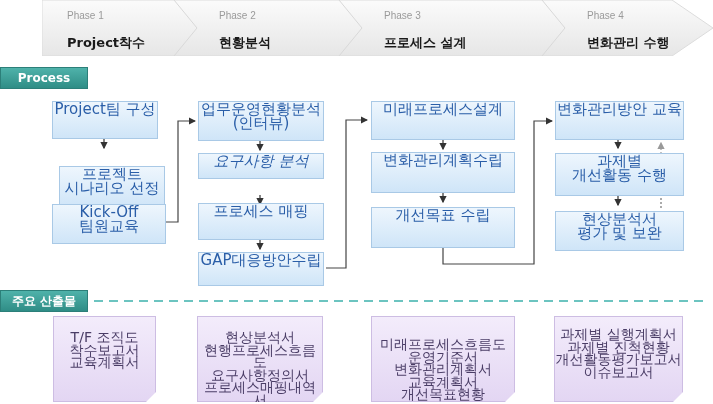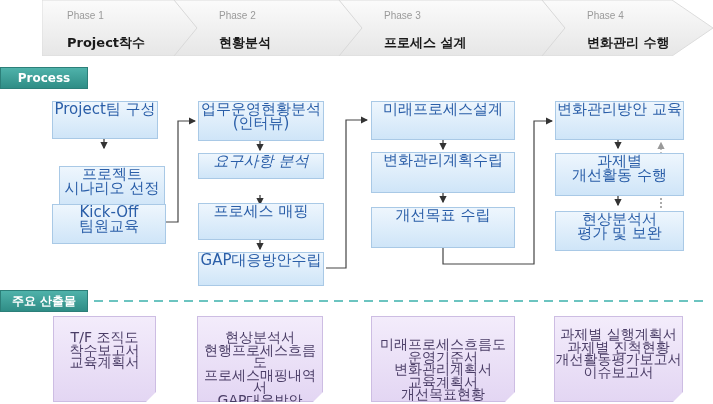--- a/index.html
+++ b/index.html
@@ -138,20 +138,21 @@
   </div>
 
 <div class="obox" style="left:53px;top:316px;width:103px;height:86px;">
   <div>T/F 조직도</div>
   <div>착수보고서</div>
   <div>교육계획서</div>
 </div>
 <div class="obox" style="left:197px;top:316px;width:126px;height:86px;">
   <div>현상분석서</div>
   <div>현행프로세스흐름도</div>
+  <div>요구사항정의서</div>
   <div>프로세스매핑내역서</div>
   <div>GAP대응방안</div>
 </div>
 <div class="obox" style="left:371px;top:316px;width:144px;height:86px;padding-top:21px;">
   <div>미래프로세스흐름도</div>
   <div>운영기준서</div>
   <div>변화관리계획서</div>
   <div>교육계획서</div>
   <div>개선목표현황</div>
 </div>

